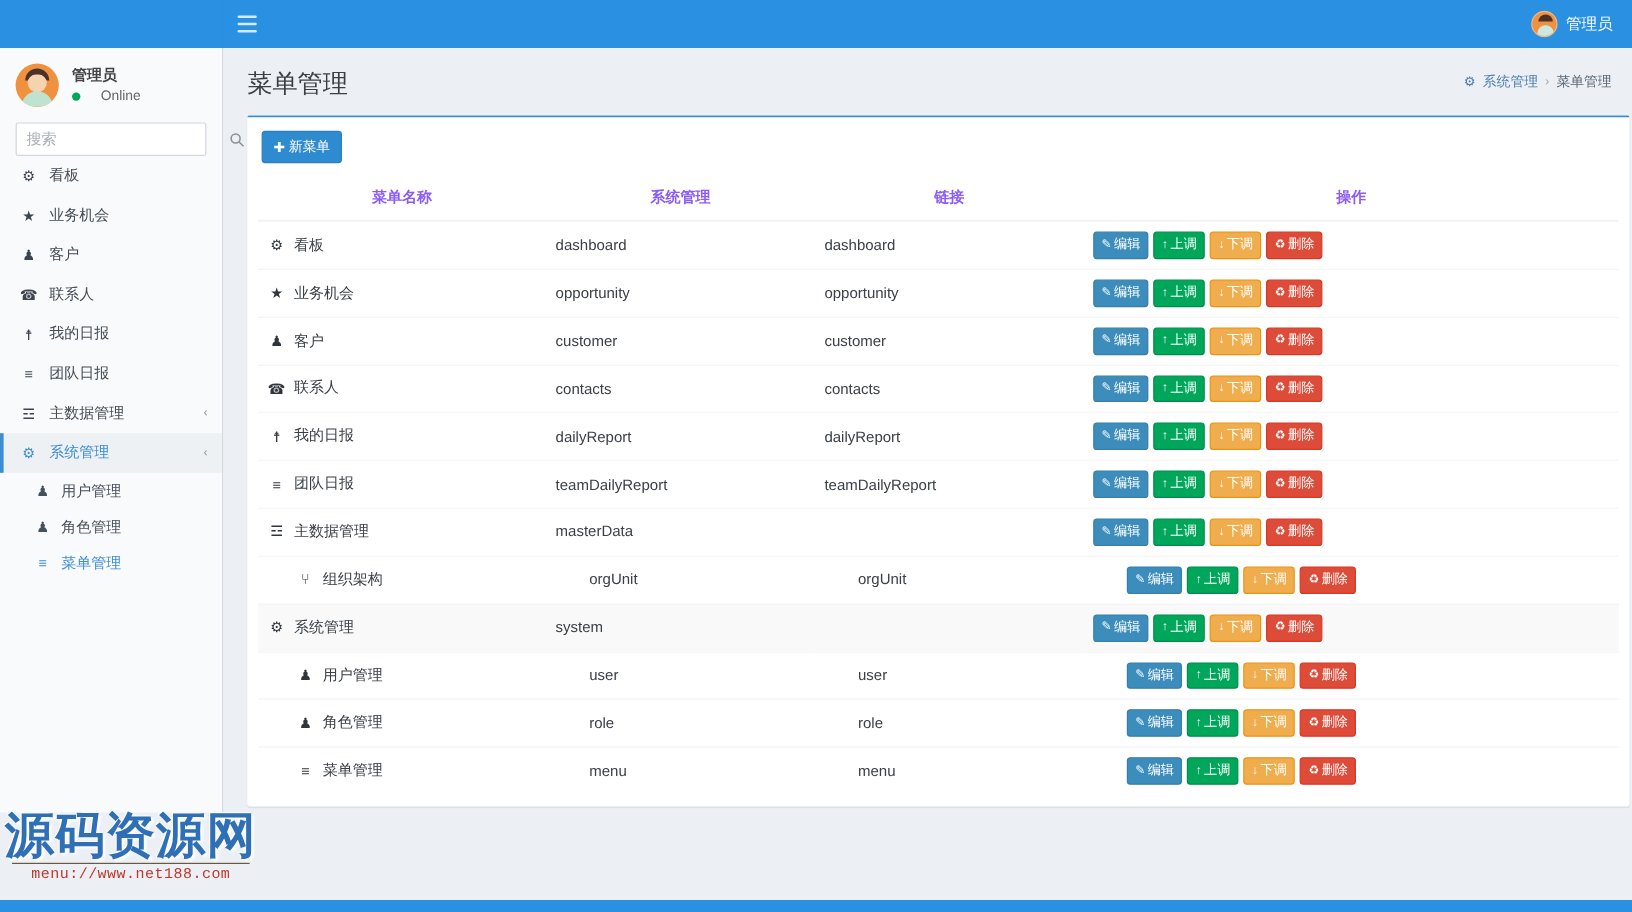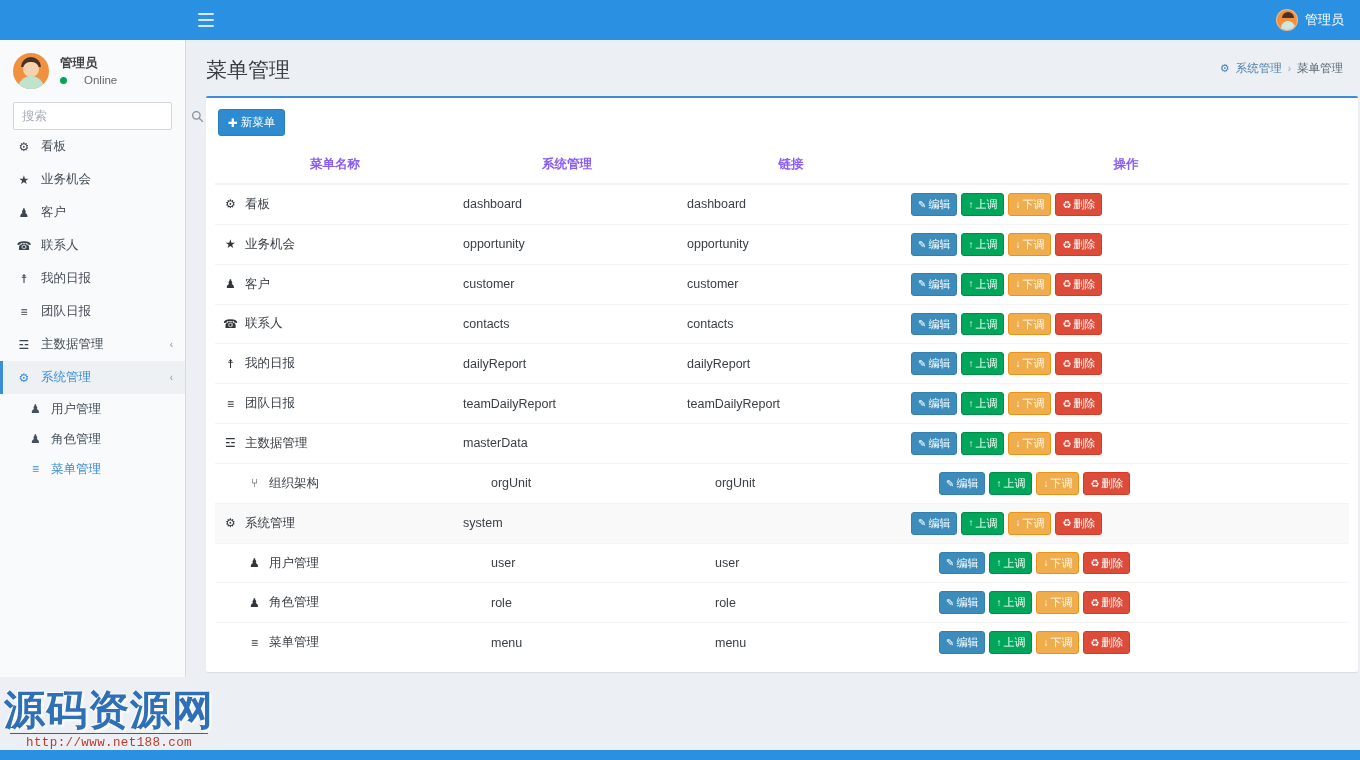--- a/index.html
+++ b/index.html
@@ -179,21 +179,21 @@
     white-space: nowrap;
   }
   .btn .bi { font-size: 10px; }
   .btn-edit { background: #3c8dbc; border: 1px solid #367fa9; }
   .btn-up   { background: #00a65a; border: 1px solid #008d4c; }
   .btn-down { background: #f0ad4e; border: 1px solid #eb9316; }
   .btn-del  { background: #dd4b39; border: 1px solid #d73925; }
 
   
   #watermark {
-    position: absolute; left: 4px; bottom: 10px; z-index: 60;
+    position: absolute; left: 4px; bottom: 24px; z-index: 60;
     width: 210px; text-align: center; pointer-events: none;
   }
   #watermark .wm-main {
     font-size: 41px; font-weight: bold; color: #2f6fb5;
     letter-spacing: 1px; line-height: 1.05;
     text-shadow: 2px 2px 2px rgba(255,255,255,.95), -1px -1px 0 rgba(255,255,255,.7);
     font-family: "DejaVu Sans", sans-serif;
   }
   #watermark .wm-rule { height: 1px; background: #6b5840; margin: 1px 6px 2px 6px; }
   #watermark .wm-url {
@@ -664,15 +664,15 @@
             </td>
           </tr>
         </tbody>
     </table>
   </div>
 </div>
 
 <div id="watermark">
   <div class="wm-main">源码资源网</div>
   <div class="wm-rule"></div>
-  <div class="wm-url">http://www.net188.com</div>
+  <div class="wm-url">menu://www.net188.com</div>
 </div>
 <div id="bottombar"></div>
 
 </body></html>

